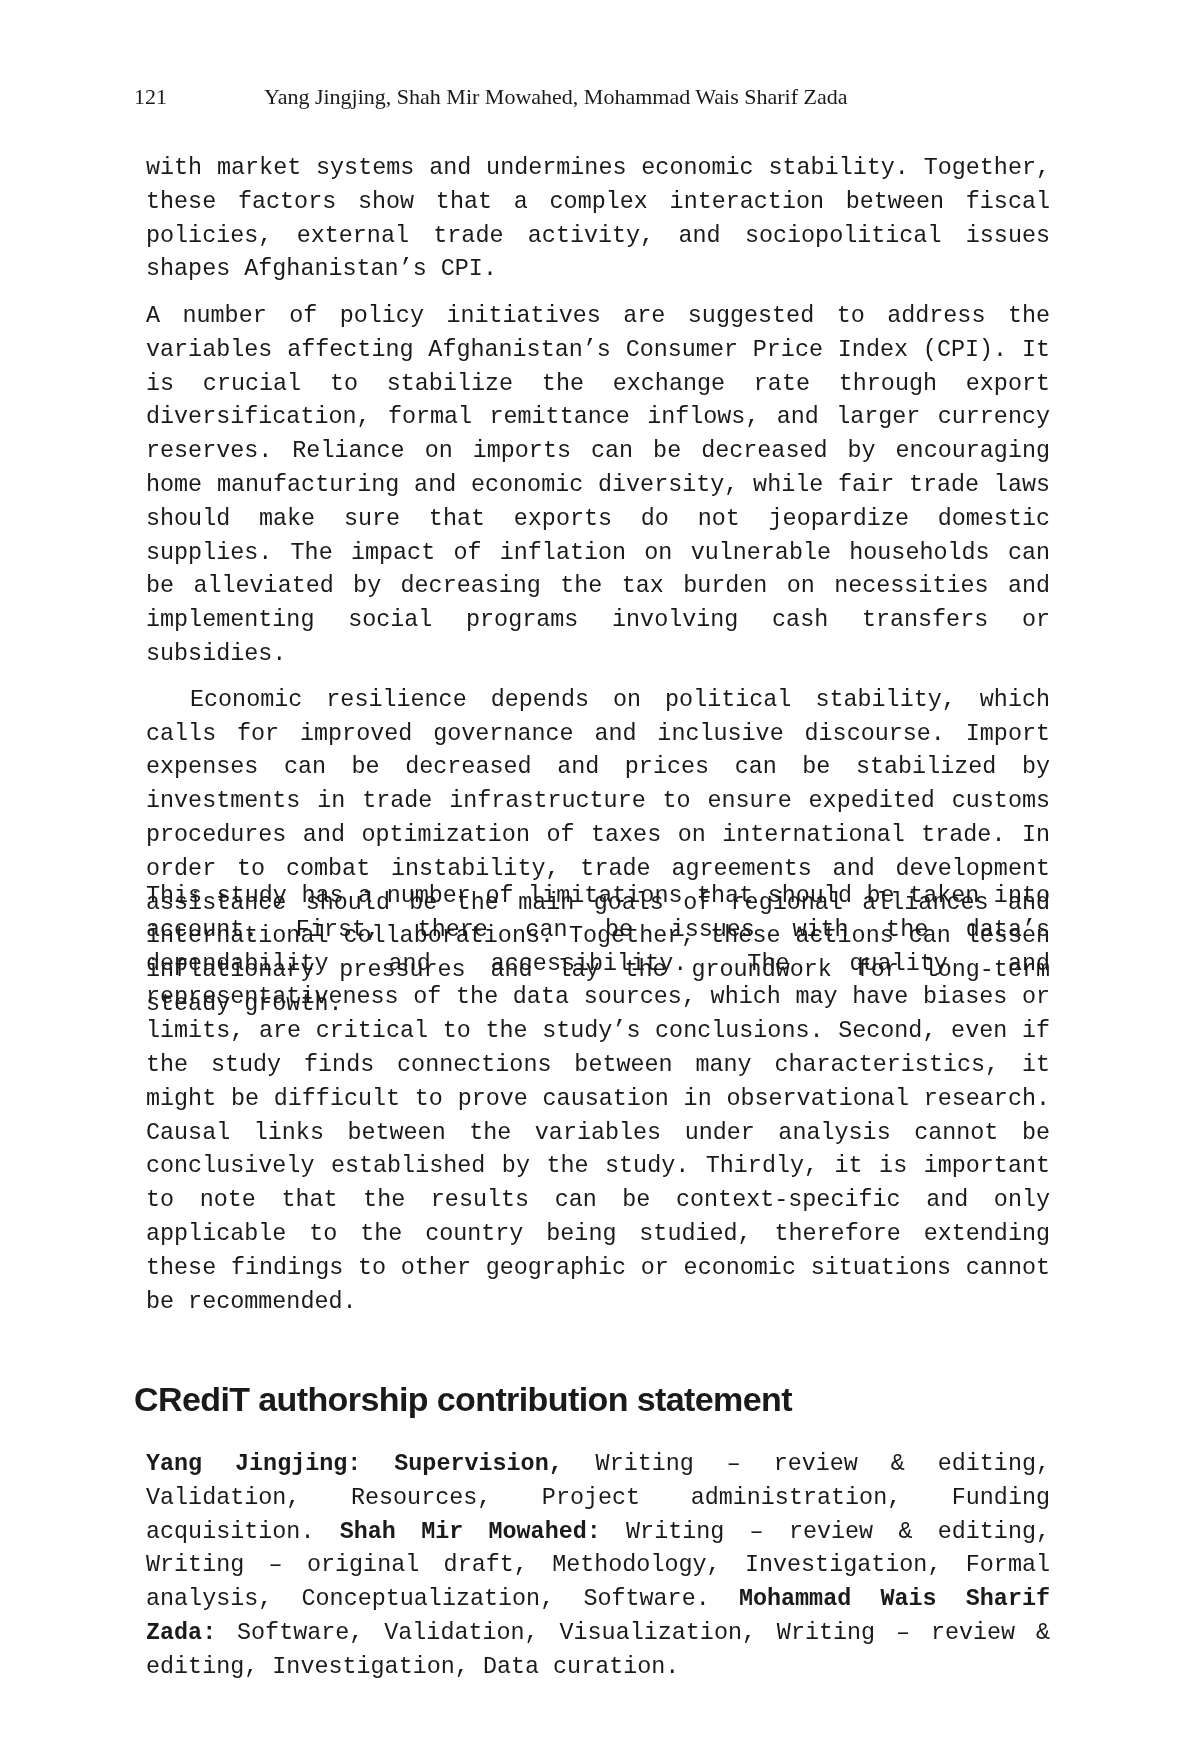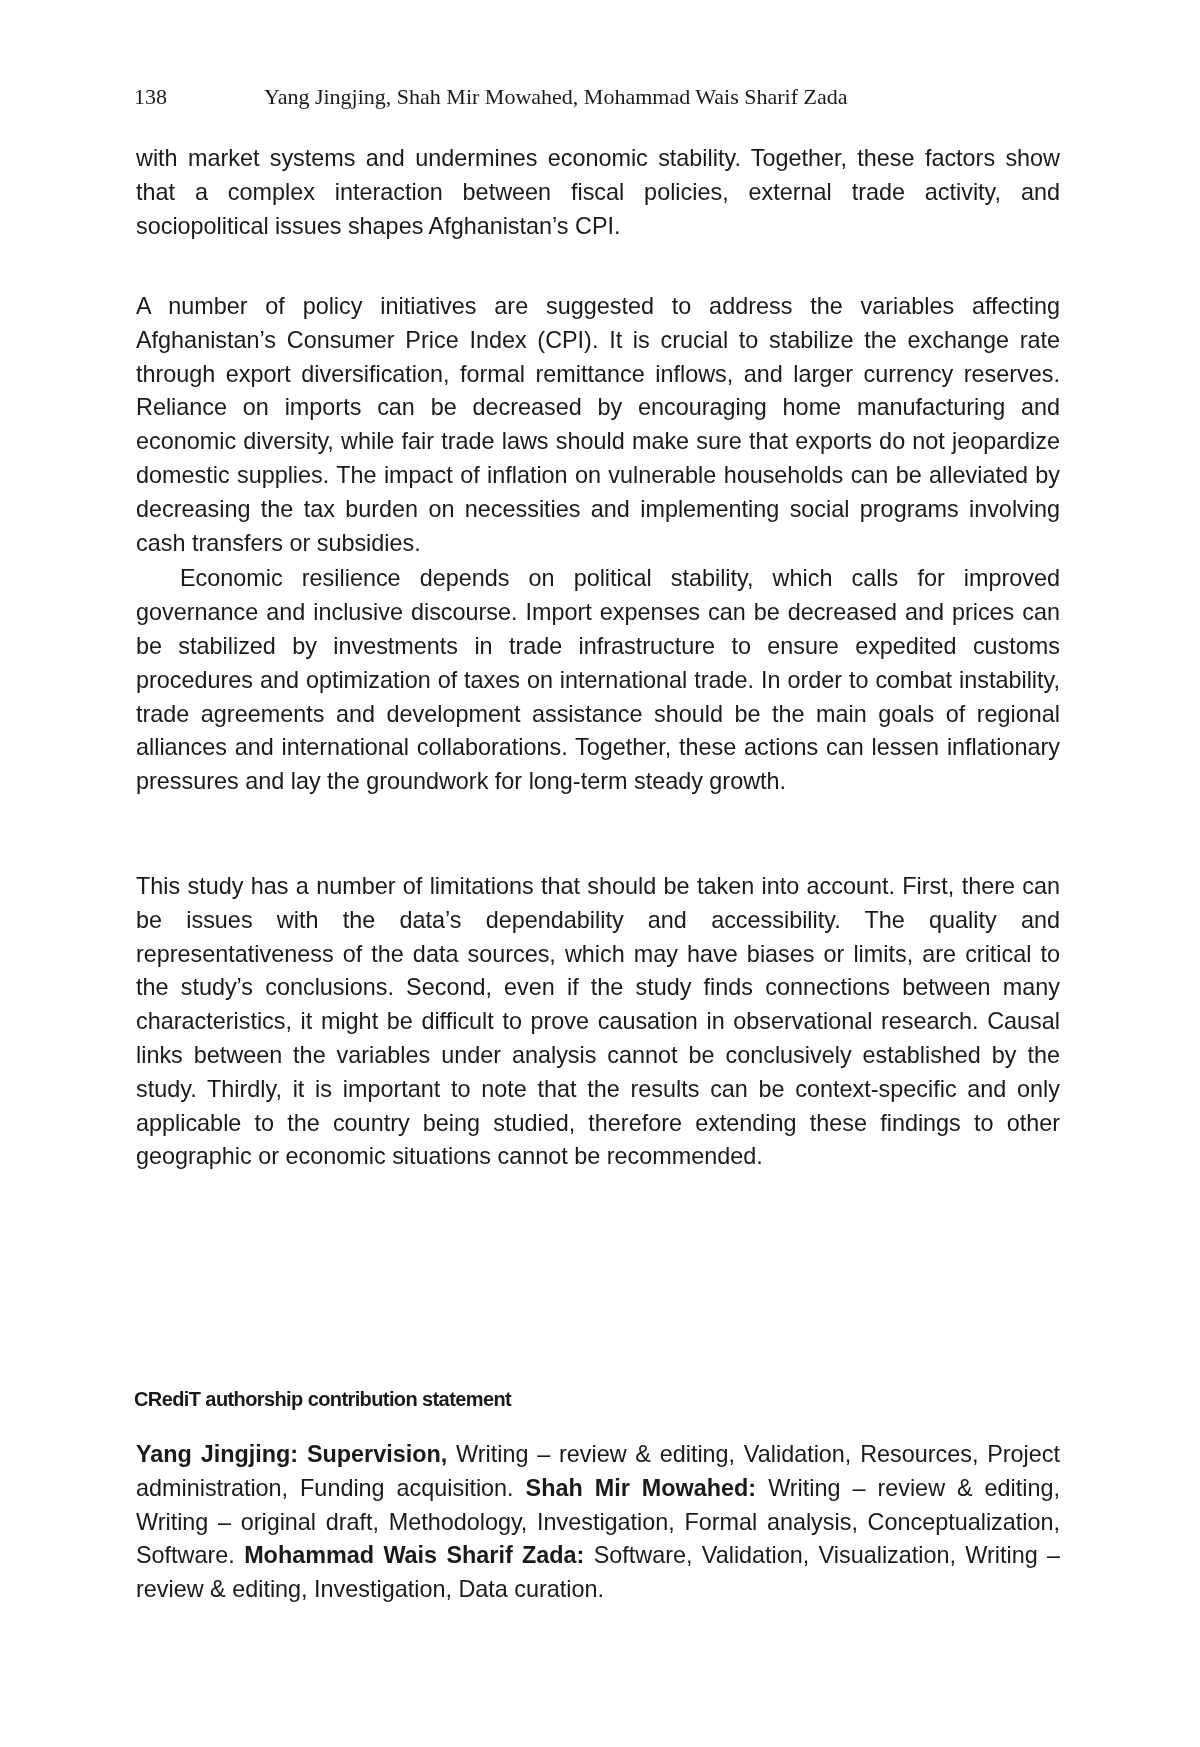--- a/index.html
+++ b/index.html
@@ -28,64 +28,64 @@
       font-family: "Liberation Serif", "DejaVu Serif", serif;
       font-size: 22px;
       line-height: 30px;
       white-space: nowrap;
     }
     .running-head .page-number {
       display: inline-block;
       width: 130px;
     }
     .body-text {
-      font-family: Liberation Sans, sans-serif;
+      font-family: Liberation Mono, monospace;
       font-size: 23.4px;
       line-height: 33.8px;
       text-align: justify;
-      margin: 2px;
+      margin: 12px;
       hyphens: none;
     }
     .indent {
       text-indent: 44px;
     }
     .section-heading {
       font-family: "Liberation Sans", "DejaVu Sans", sans-serif;
       font-size: 25px;
       font-weight: normal;
       margin: 0;
       line-height: 34px;
       letter-spacing: -0.3px;
     }
     .section-heading .num {
       display: inline-block;
       width: 58px;
     }
     .major-heading {
       font-family: "Liberation Sans", "DejaVu Sans", sans-serif;
-      font-size: 20px;
+      font-size: 34px;
       font-weight: bold;
       margin: 0;
       line-height: 34px;
       letter-spacing: -0.6px;
     }
     .block {
       position: absolute;
       left: 0;
       width: 928px;
     }
     b { font-weight: bold; }
   </style>
 </head>
 <body>
 
 <div class="page">
 
   <div class="running-head">
-    <span class="page-number">138</span><span>Yang Jingjing, Shah Mir Mowahed, Mohammad Wais Sharif Zada</span>
+    <span class="page-number">121</span><span>Yang Jingjing, Shah Mir Mowahed, Mohammad Wais Sharif Zada</span>
   </div>
 
   <div class="block" style="top:140px;">
     <p class="body-text">with market systems and undermines economic stability. Together, these factors show that a complex interaction between fiscal policies, external trade activity, and sociopolitical issues shapes Afghanistan’s CPI.</p>
   </div>
 
   <div class="block" style="top:266px;">
     <div style="height:22px"></div>
     <p class="body-text">A number of policy initiatives are suggested to address the variables affecting Afghanistan’s Consumer Price Index (CPI). It is crucial to stabilize the exchange rate through export diversification, formal remittance inflows, and larger currency reserves. Reliance on imports can be decreased by encouraging home manufacturing and economic diversity, while fair trade laws should make sure that exports do not jeopardize domestic supplies. The impact of inflation on vulnerable households can be alleviated by decreasing the tax burden on necessities and implementing social programs involving cash transfers or subsidies.</p>
     <p class="body-text indent">Economic resilience depends on political stability, which calls for improved governance and inclusive discourse. Import expenses can be decreased and prices can be stabilized by investments in trade infrastructure to ensure expedited customs procedures and optimization of taxes on international trade. In order to combat instability, trade agreements and development assistance should be the main goals of regional alliances and international collaborations. Together, these actions can lessen inflationary pressures and lay the groundwork for long-term steady growth.</p>

